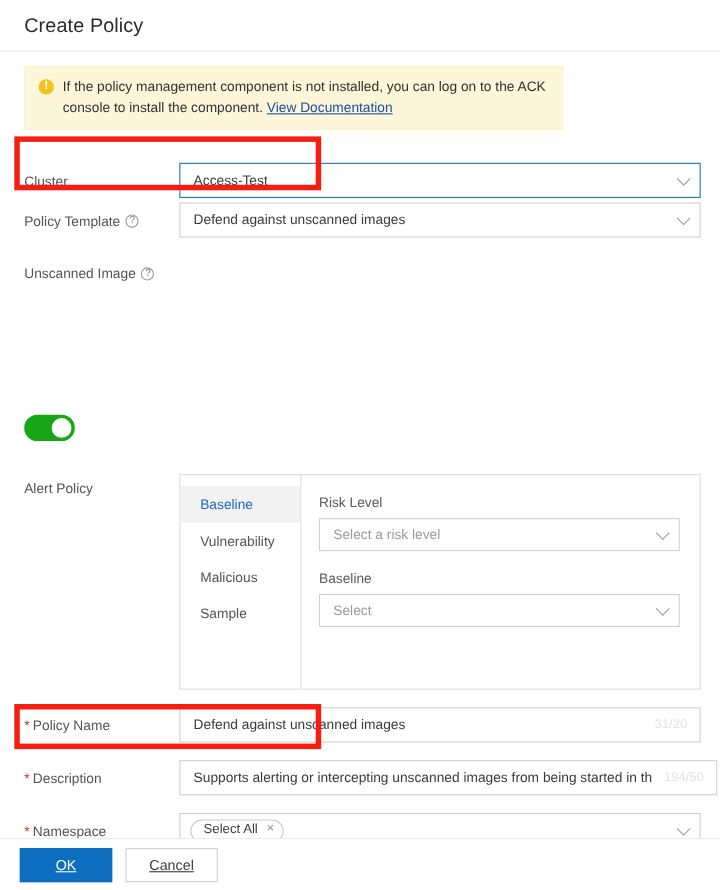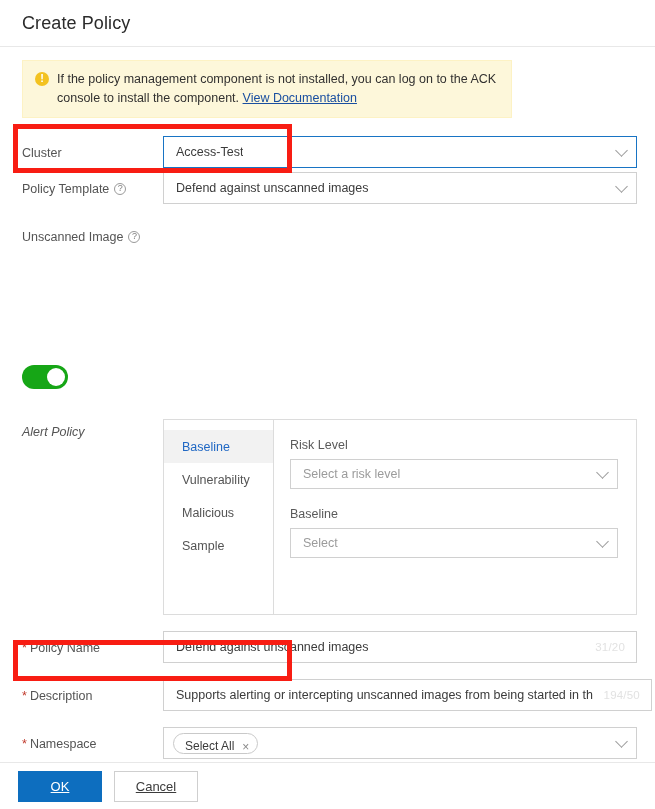--- a/index.html
+++ b/index.html
@@ -215,21 +215,21 @@
     font-size: 12.5px;
     color: #5a5a5a;
     margin-bottom: 7px;
   }
   .panel-body .input { height: 30px; }
   .gap { height: 18px; }
 
   
   .tag {
     display: inline-flex;
-    align-items: flex-end;
+    align-items: flex-start;
     height: 21px;
     border: 1px solid #c9c9c9;
     border-radius: 11px;
     padding: 0 8px 0 11px;
     font-size: 12px;
     color: #3b3b3b;
     background: #ffffff;
   }
   .tag-x {
     margin-left: 8px;
@@ -294,21 +294,21 @@
 <div class="banner">
   <div class="banner-icon"></div>
   <div class="banner-text">
     <span>If the policy management component is not installed, you can log on to the ACK console to install the component.</span>
     <span class="banner-link">View Documentation</span>
   </div>
 </div>
 
 <div class="form">
 
-  <div class="row" style="margin-top:8px;border-radius:15px;">
+  <div class="row" style="margin-top:20px;border-radius:15px;">
     <div class="lbl">
       <span>Cluster</span>
     </div>
     <div class="fld">
       <div class="input focused">
         <span class="truncate">Access-Test</span>
         <span class="chev"></span>
       </div>
     </div>
   </div>
@@ -333,21 +333,21 @@
     </div>
     <div class="fld">
       <div class="toggle on">
         <div class="knob"></div>
       </div>
     </div>
   </div>
 
 
   <div class="row" style="margin-top:30px;">
-    <div class="lbl" style="padding-top:5px;font-style:italic;">
+    <div class="lbl" style="padding-top:5px;">
       <span>Alert Policy</span>
     </div>
     <div class="fld">
       <div class="panel">
         <div class="panel-tabs">
           <div class="tab active">
             <span>Baseline</span>
           </div>
           <div class="tab">
             <span>Vulnerability</span>

